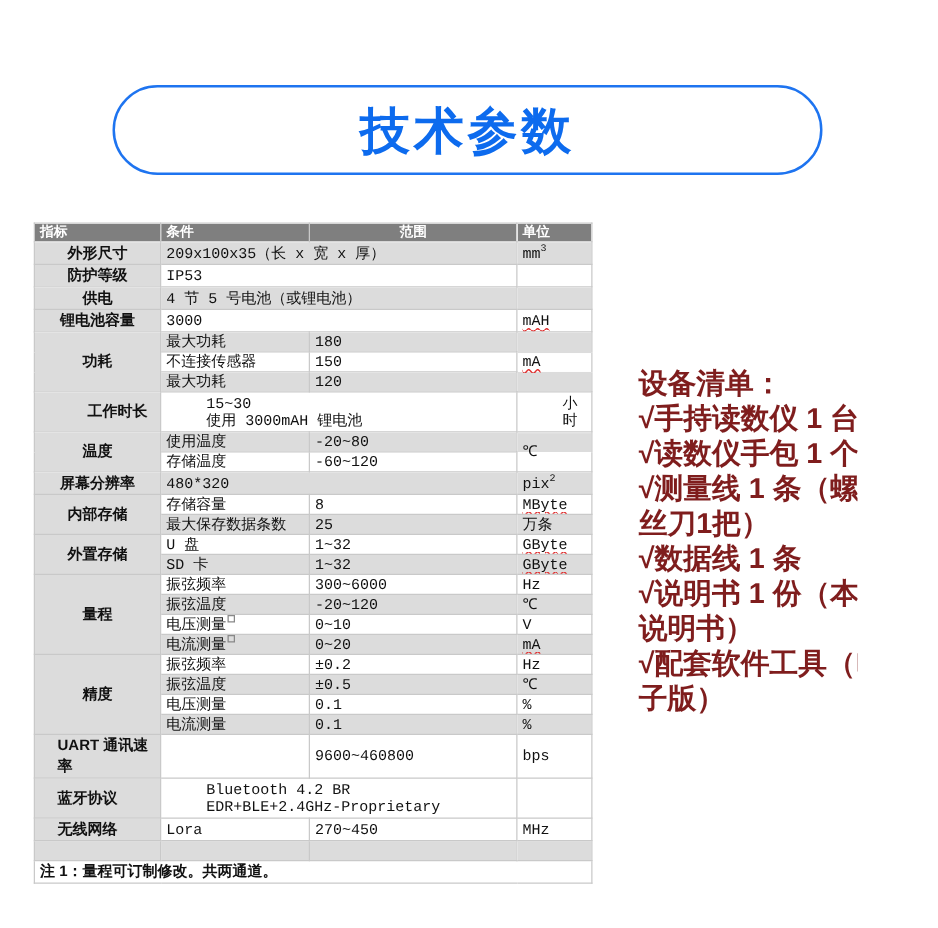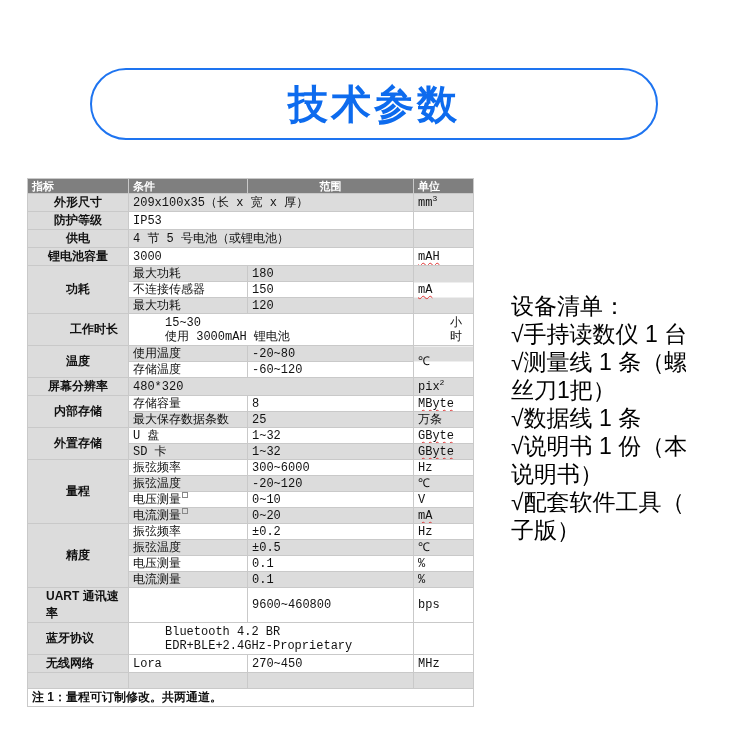--- a/index.html
+++ b/index.html
@@ -54,21 +54,21 @@
     display:inline-block; width:4px; height:4px; border:1px solid #888;
     vertical-align:super; margin-left:1px; line-height:0;
   }
   td.note-cell {
     font-weight:bold; font-size:12px; height:18px; background:#ffffff;
     border-top:1px solid #8f8f8f; color:#111;
   }
   
   .equip {
     position:absolute; left:511px; top:292px; width:198px;
-    font-size:23px; line-height:28px; color:#000000;
+    font-size:23px; line-height:28px; color:#7f1d1d;font-weight:bold;
   }
   .equip div { margin:0; }
 </style>
 </head>
 <body>
 
 <div class="page">
 
   <div class="title-box">
     <span class="title-text">技术参数</span>
@@ -237,19 +237,20 @@
     <tfoot>
       <tr>
         <td class="note-cell" colspan="4">注 1：量程可订制修改。共两通道。</td>
       </tr>
     </tfoot>
   </table>
 
   <div class="equip">
     <div>设备清单：</div>
   <div>√手持读数仪 1 台</div>
+      <div>√读数仪手包 1 个</div>
       <div>√测量线 1 条（螺丝刀1把）</div>
       <div>√数据线 1 条</div>
       <div>√说明书 1 份（本说明书）</div>
       <div>√配套软件工具（电子版）</div>
     </div>
 
 </div>
 
 </body></html>

